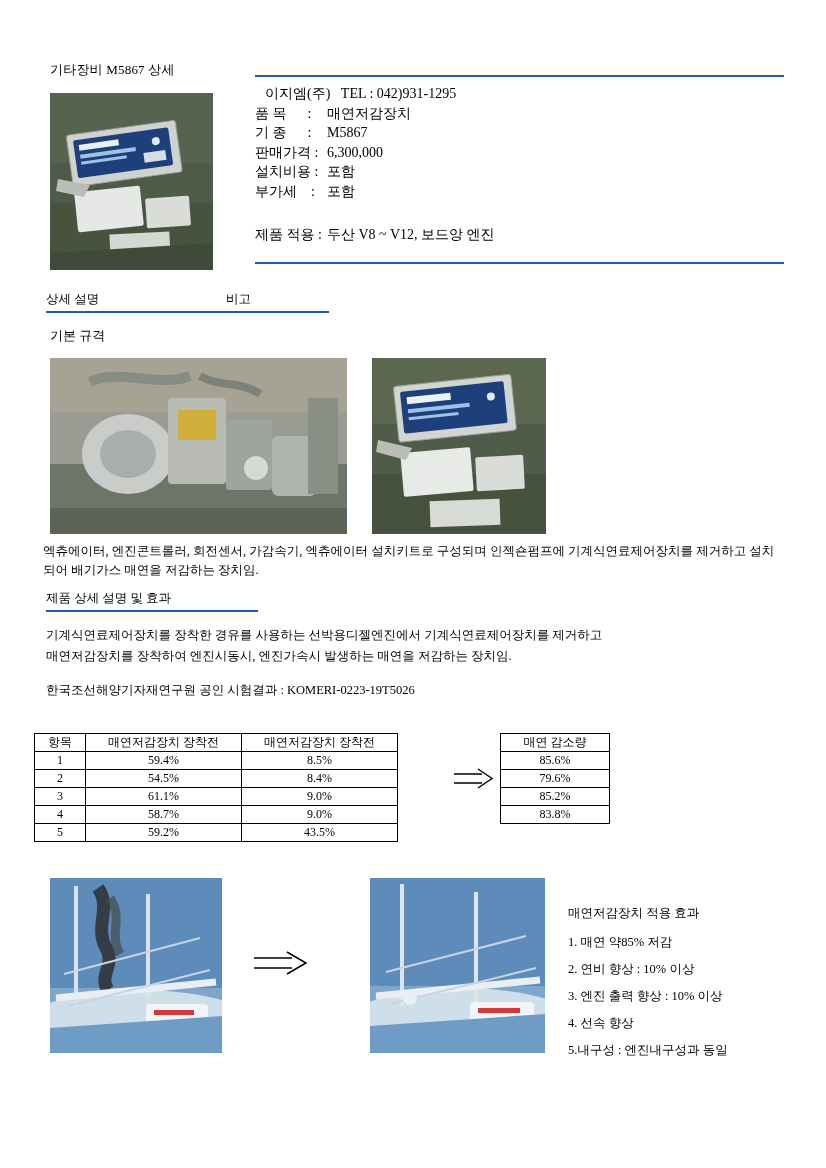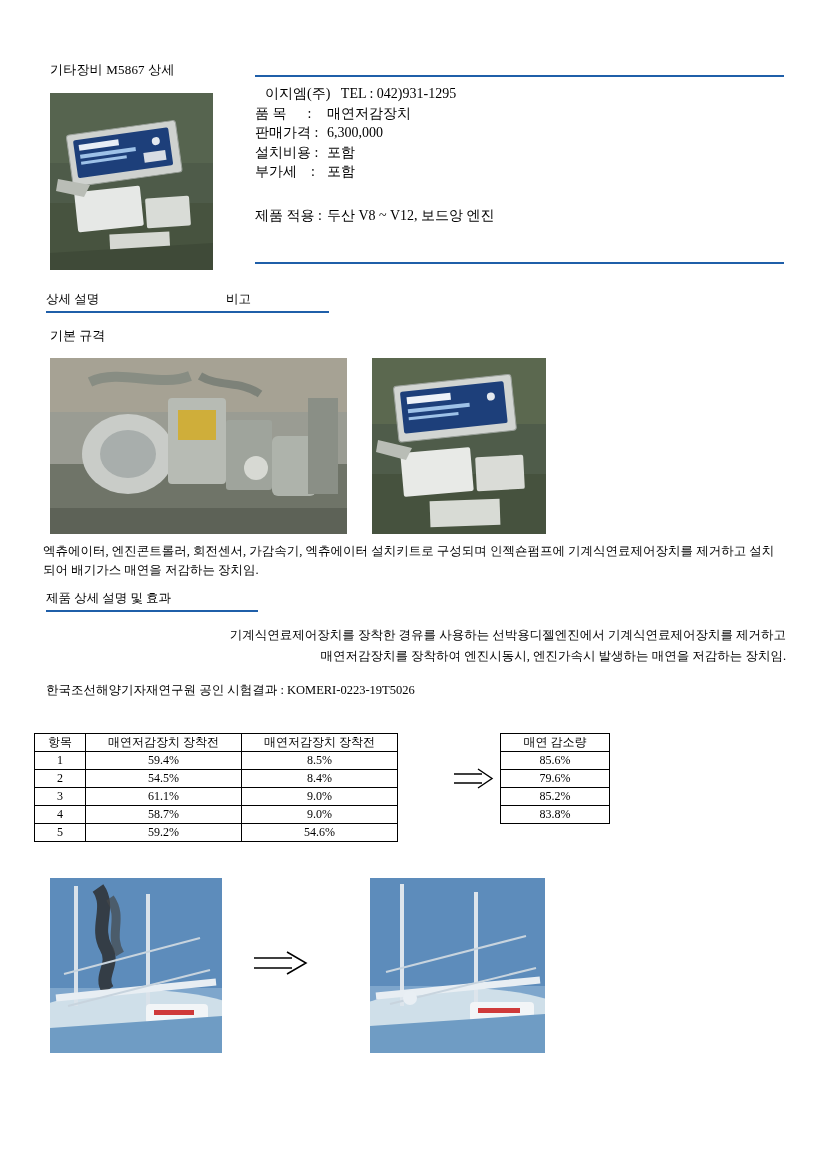--- a/index.html
+++ b/index.html
@@ -127,21 +127,20 @@
   .para-1 {
     left: 43px;
     top: 542px;
     width: 740px;
   }
   .para-2 {
     left: 46px;
     top: 625px;
     width: 740px;
     line-height: 21px;
-    text-align: right;
   }
   .para-3 {
     left: 46px;
     top: 681px;
     width: 740px;
   }
 
   
   table {
     border-collapse: collapse;
@@ -249,20 +248,21 @@
       <rect x="60" y="140" width="60" height="26" fill="#d5d8d2" transform="rotate(-3 90 153)"></rect>
       <path d="M0 160 L163 150 L163 177 L0 177 Z" fill="#3f4a38"></path>
     </svg>
   </div>
 
   <div class="info-box">
     <div class="info-rule-top"></div>
     <div class="info-lines">
       <div class="info-line info-first">이지엠(주)   TEL : 042)931-1295</div>
       <div class="info-line"><span class="lbl">품 목      :</span><span>매연저감장치</span></div>
+      <div class="info-line"><span class="lbl">기 종      :</span><span>M5867</span></div>
       <div class="info-line"><span class="lbl">판매가격 :</span><span>6,300,000</span></div>
       <div class="info-line"><span class="lbl">설치비용 :</span><span>포함</span></div>
       <div class="info-line"><span class="lbl">부가세    :</span><span>포함</span></div>
       <div class="info-line info-apply"><span class="lbl">제품 적용 :</span><span>두산 V8 ~ V12, 보드앙 엔진</span></div>
     </div>
   </div>
   <div class="info-rule-bottom"></div>
 
   <div class="sec-head sec1">
     <span class="under">
@@ -350,21 +350,21 @@
         <td>9.0%</td>
       </tr>
       <tr>
         <td>4</td>
         <td>58.7%</td>
         <td>9.0%</td>
       </tr>
       <tr>
         <td>5</td>
         <td>59.2%</td>
-        <td>54.6%</td>
+        <td>43.5%</td>
       </tr>
     </tbody>
   </table>
 
   <svg class="arrow-mid" viewBox="0 0 42 22">
     <path d="M2 6 H30 M2 15 H30 M26 1 L40 10.5 L26 20" stroke="#000" stroke-width="1.4" fill="none"></path>
   </svg>
 
   <table class="tbl-right">
     <thead>
@@ -425,14 +425,22 @@
       <path d="M6 118 L170 102" stroke="#e8eef3" stroke-width="7"></path>
       <path d="M16 94 L156 58" stroke="#c8d4de" stroke-width="2"></path>
       <path d="M20 126 L166 90" stroke="#c8d4de" stroke-width="2"></path>
       <rect x="100" y="124" width="64" height="20" rx="4" fill="#f2f5f7"></rect>
       <rect x="108" y="130" width="42" height="5" fill="#cf3a3a"></rect>
       <circle cx="40" cy="120" r="7" fill="#e9eff4"></circle>
       <path d="M0 148 L175 136 L175 175 L0 175 Z" fill="#6f9cc4"></path>
     </svg>
   </div>
 
+  <div class="effects">
+    <div class="eff-title">매연저감장치 적용 효과</div>
+    <div>1. 매연 약85% 저감</div>
+    <div>2. 연비 향상 : 10% 이상</div>
+    <div>3. 엔진 출력 향상 : 10% 이상</div>
+    <div>4. 선속 향상</div>
+    <div>5.내구성 : 엔진내구성과 동일</div>
+  </div>
 
 </div>
 
 </body></html>

